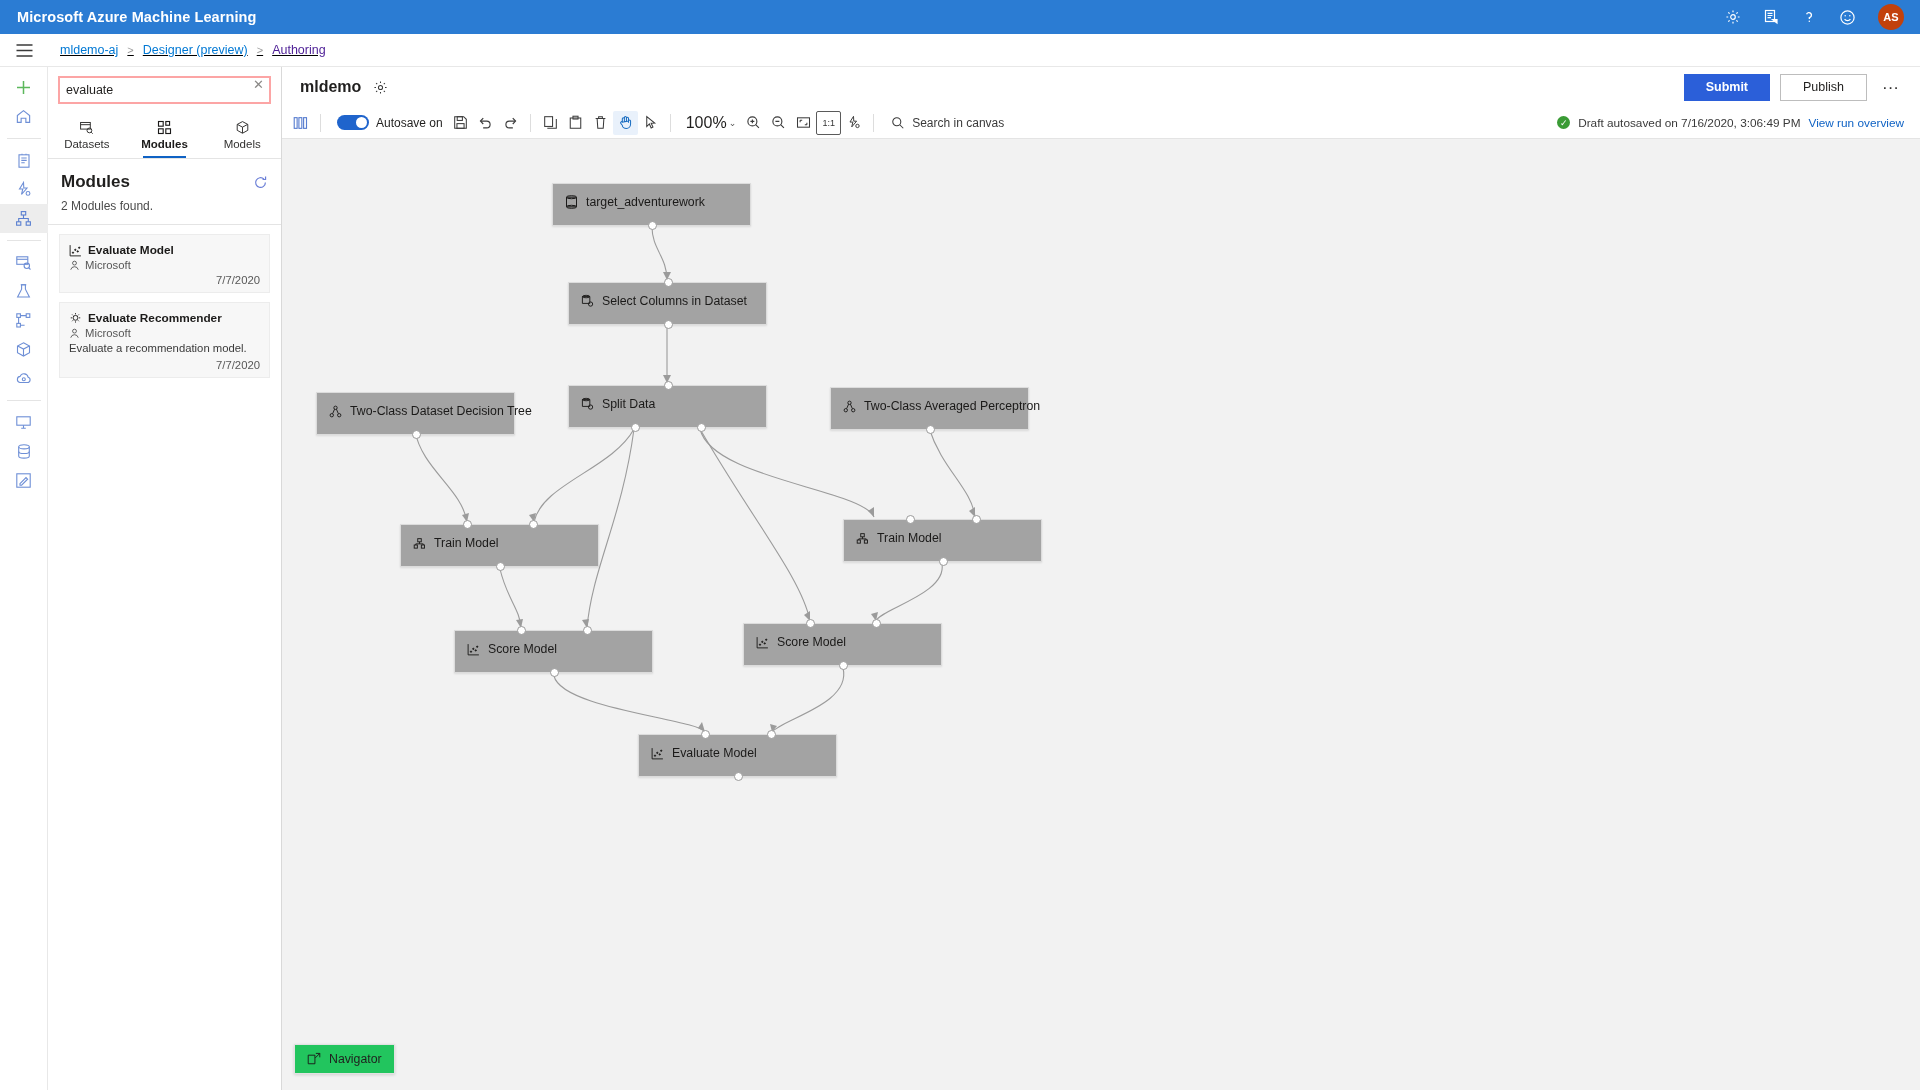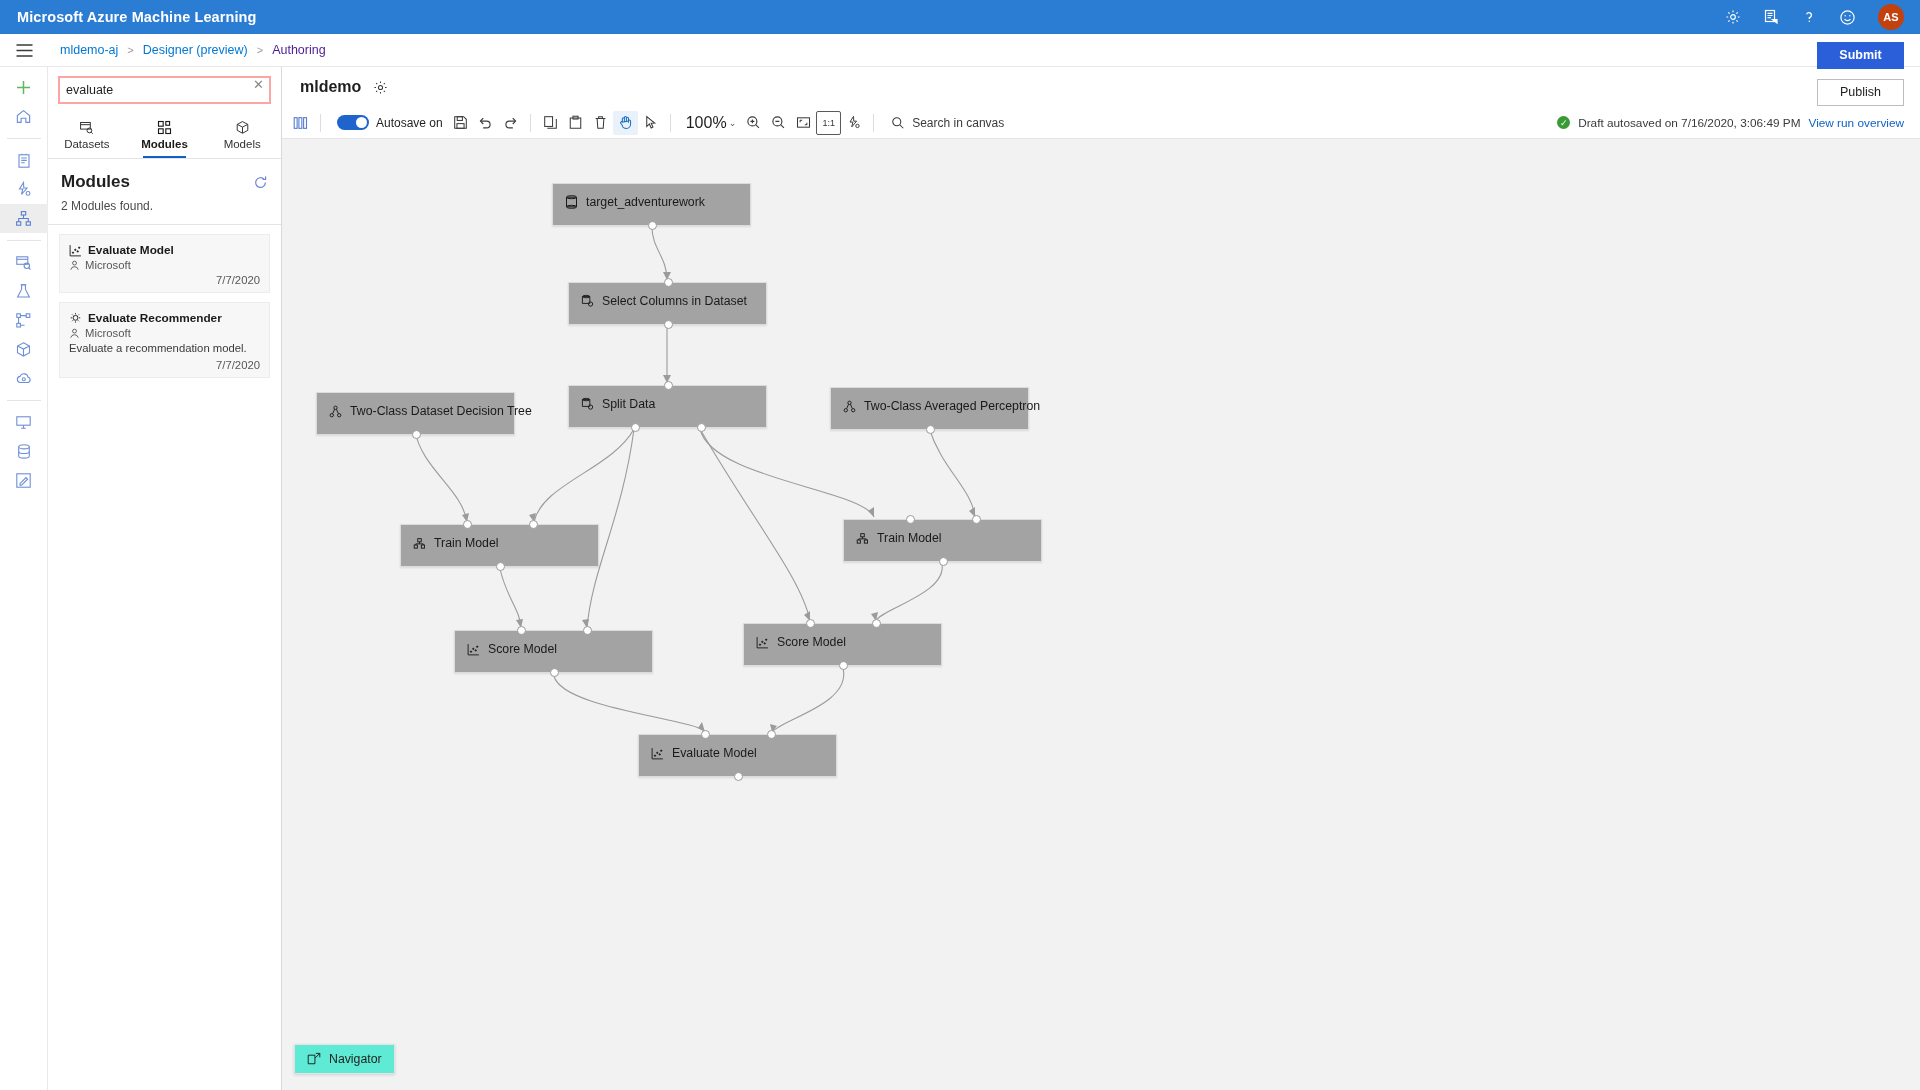--- a/index.html
+++ b/index.html
@@ -27,21 +27,21 @@
   .avatar {
     width: 26px; height: 26px; border-radius: 50%;
     background: #c2410c; color: #fff; font-size: 11px; font-weight: bold;
     display: flex; align-items: center; justify-content: center;
   }
 
   
   .crumbbar {
     position: absolute; left: 0; top: 34px; width: 1920px; height: 33px;
     background: #fff; border-bottom: 1px solid #e8e8e8;
-    display: flex; 
+    display: flex;  text-decoration: underline;
   }
   .hamburger {
     width: 48px; height: 32px; display: flex; align-items: center; justify-content: center;
     color: #3a3a3a;
   }
   .crumbs { display: flex; align-items: center; gap: 9px; margin-left: 12px; font-size: 12.5px; }
   .crumb-link { color: #0078d4; cursor: pointer; }
   .crumb-sep { color: #9a9a9a; font-size: 11px; }
   .crumb-cur { color: #4c1d95; }
 
@@ -107,21 +107,21 @@
   .mod-desc { font-size: 11.3px; color: #3a3a3a; line-height: 1.32; margin-top: 2px; }
   .mod-date { font-size: 11.3px; color: #575757; text-align: right; margin-top: 3px; }
 
   
   .pipe-head {
     position: absolute; left: 282px; top: 67px; right: 0; height: 40px;
     background: #fff; display: flex; align-items: center;
   }
   .pipe-name { font-size: 16px; font-weight: bold; color: #201f1e; margin-left: 18px; }
   .pipe-gear { margin-left: 12px; color: #3a3a3a; cursor: pointer; display: flex; }
-  .pipe-actions { margin-left: auto; display: flex; align-items: center; gap: 10px; margin-right: 16px; flex-direction: column; }
+  .pipe-actions { margin-left: auto; display: flex; align-items: center; gap: 10px; margin-right: 16px; }
   .btn-submit {
     background: #2b5fd9; color: #fff; border: none; font-size: 12.5px; font-weight: bold;
     padding: 0 22px; height: 27px; cursor: pointer; font-family: "Liberation Sans", sans-serif;
   }
   .btn-publish {
     background: #fff; color: #201f1e; border: 1px solid #bdbdbd; font-size: 12.5px;
     padding: 0 22px; height: 27px; cursor: pointer; font-family: "Liberation Sans", sans-serif;
   }
   .btn-more { font-size: 17px; color: #323130; cursor: pointer; padding: 0 5px; line-height: 1; }
 
@@ -171,21 +171,21 @@
     cursor: pointer;
   }
   .node-inner { display: flex; align-items: center; gap: 8px; padding: 11px 12px; }
   .node-label { font-size: 12.3px; color: #1b1a19; white-space: nowrap; }
   .node-icon { display: flex; align-items: center; color: #1b1a19; flex-shrink: 0; }
   .port {
     position: absolute; width: 9px; height: 9px; border-radius: 50%;
     background: #fff; border: 1px solid #9a9a9a;
   }
   .navigator {
-    position: absolute; left: 12px; bottom: 16px; background: #5eead4;
+    position: absolute; left: 12px; bottom: 16px; background: #22c55e;
     border: 1px solid #e2e2e2; box-shadow: 0 1px 3px rgba(0,0,0,.14);
     display: flex; align-items: center; gap: 8px; padding: 7px 12px; cursor: pointer;
   }
   .navigator .nav-label { font-size: 12.3px; color: #201f1e; }
   svg { display: block; }
 </style>
 </head>
 <body>
 
 <div class="app">

